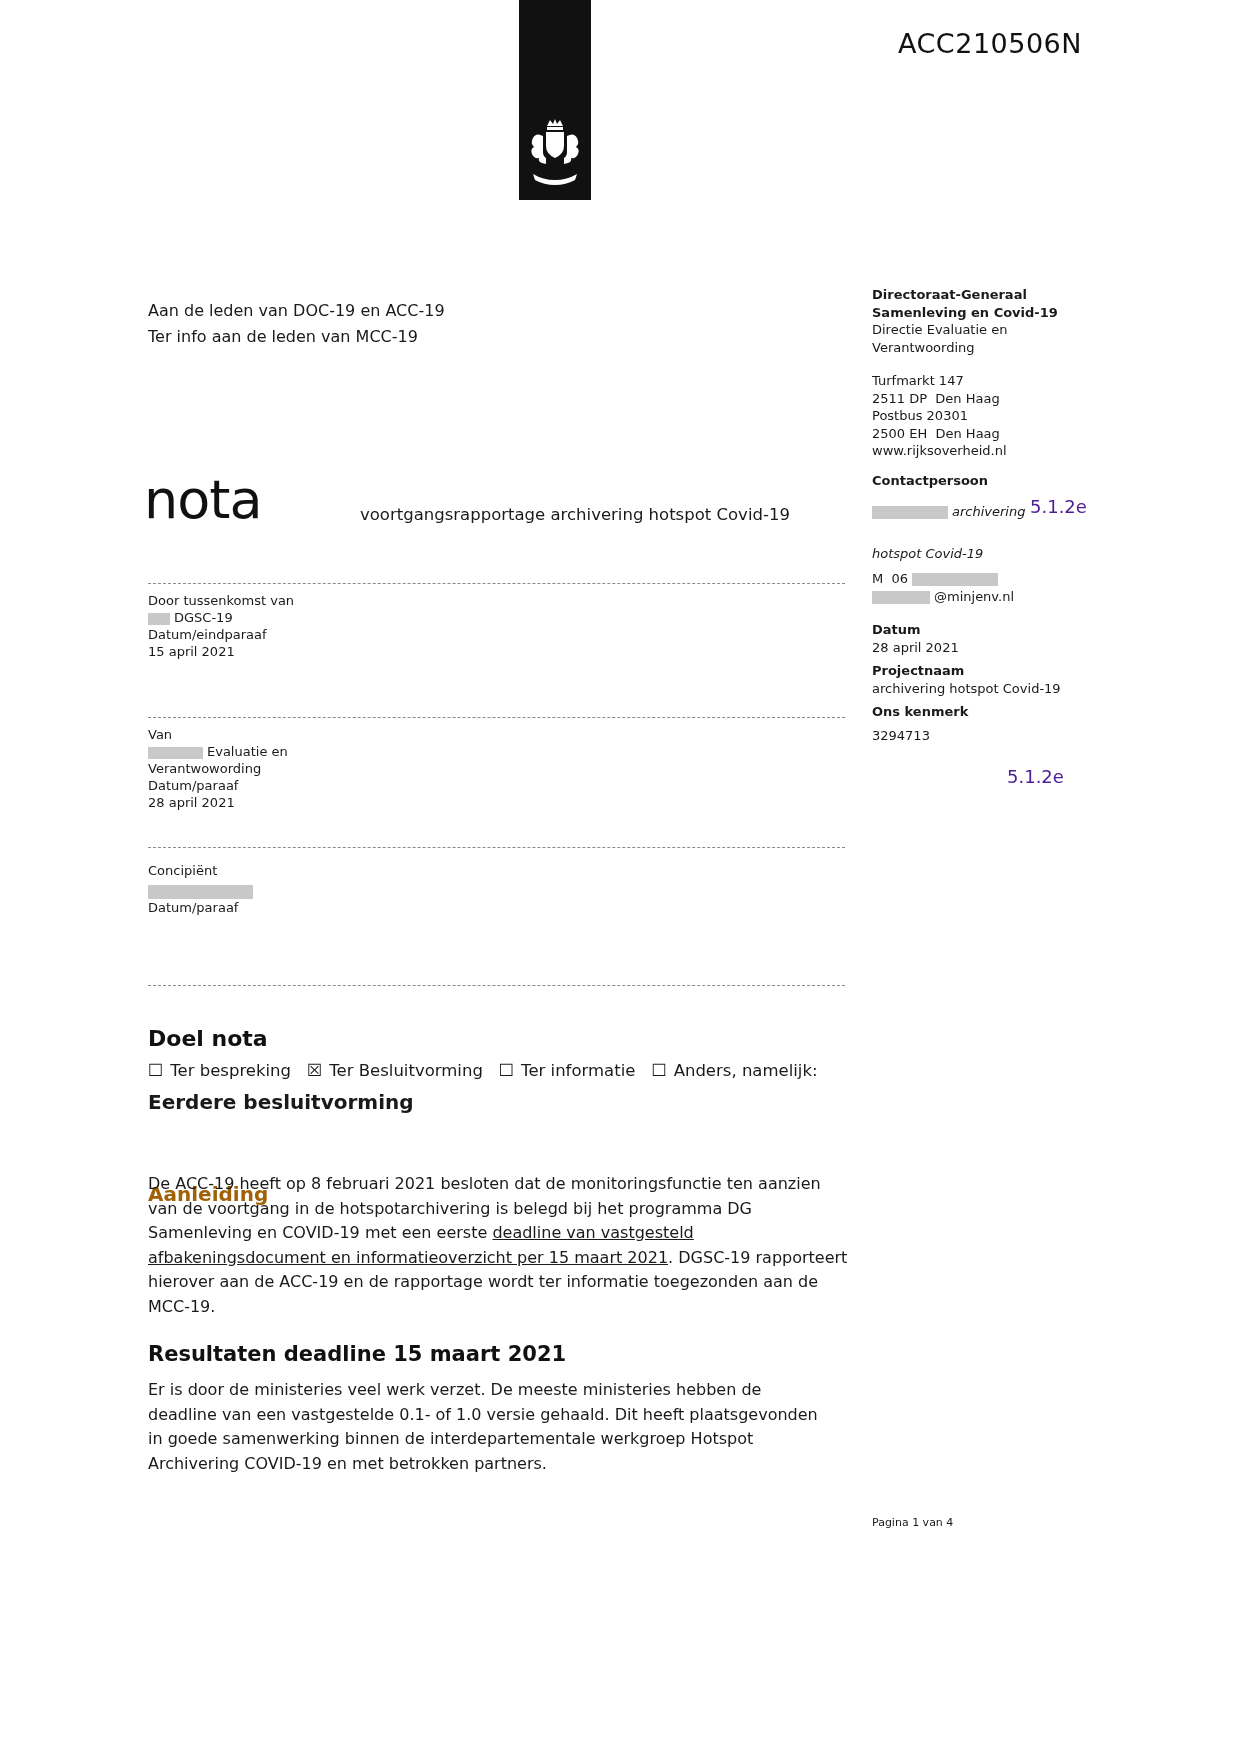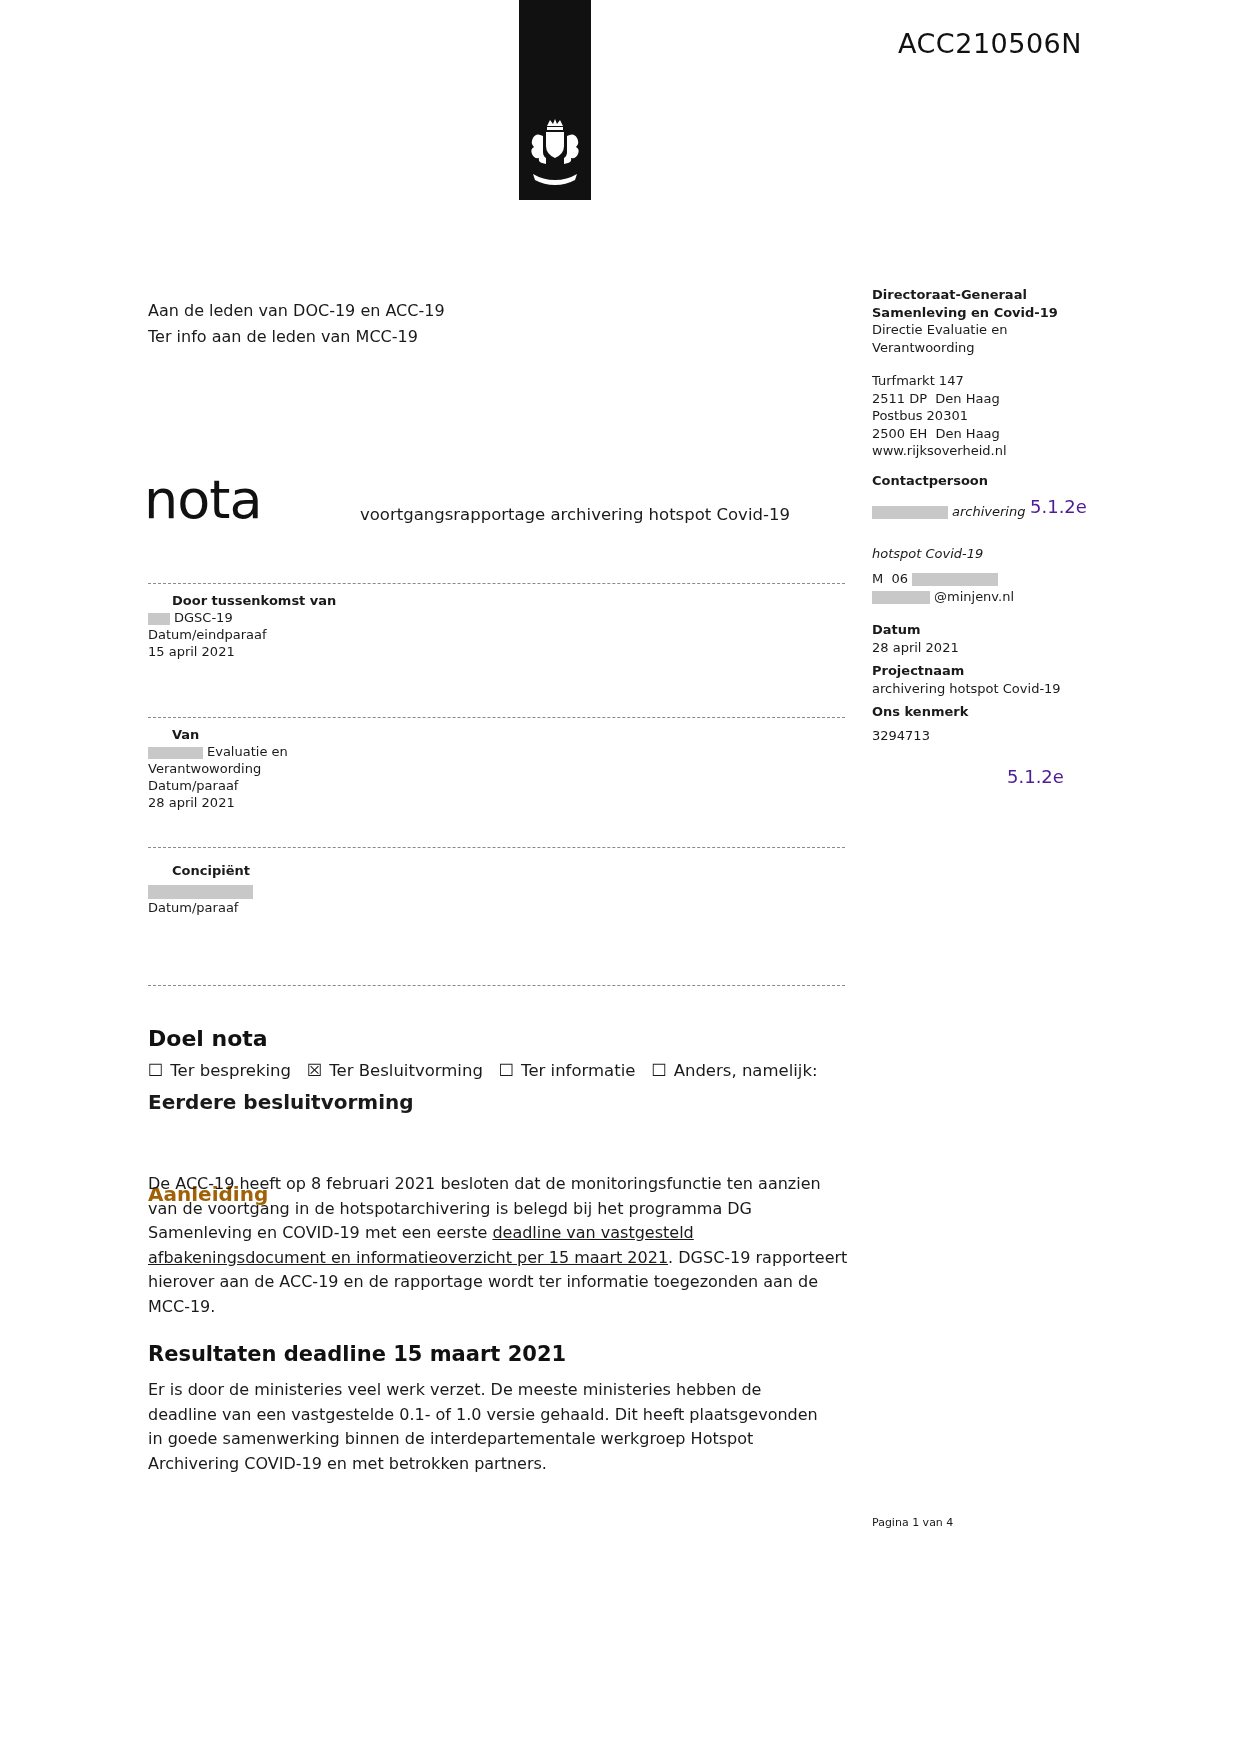--- a/index.html
+++ b/index.html
@@ -57,21 +57,21 @@
 
   .hr-dashed {
     position:absolute; left:148px; width:697px; height:0;
     border-top:1px dashed #8a8a8a;
   }
 
   .meta-block {
     position:absolute; left:148px; width:330px;
     font-size:13px; line-height:17px;
   }
-  .meta-block .b { font-weight:bold;margin-left:24px; }
+  .meta-block .b { font-weight:normal; }
 
   .h-doel { position:absolute; left:148px; top:1026px; font-size:22px; font-weight:bold; color:#111; }
   .doel-options {
     position:absolute; left:148px; top:1060px;
     display:flex; gap:16px; font-size:16.5px; align-items:center;
   }
   .doel-options .opt { display:flex; gap:7px; align-items:center; }
   .doel-options .cb { font-size:17px; }
 
   .h-aanleiding { position:absolute; left:148px; top:1182px; font-size:20px; font-weight:bold; color:#a16207; }

